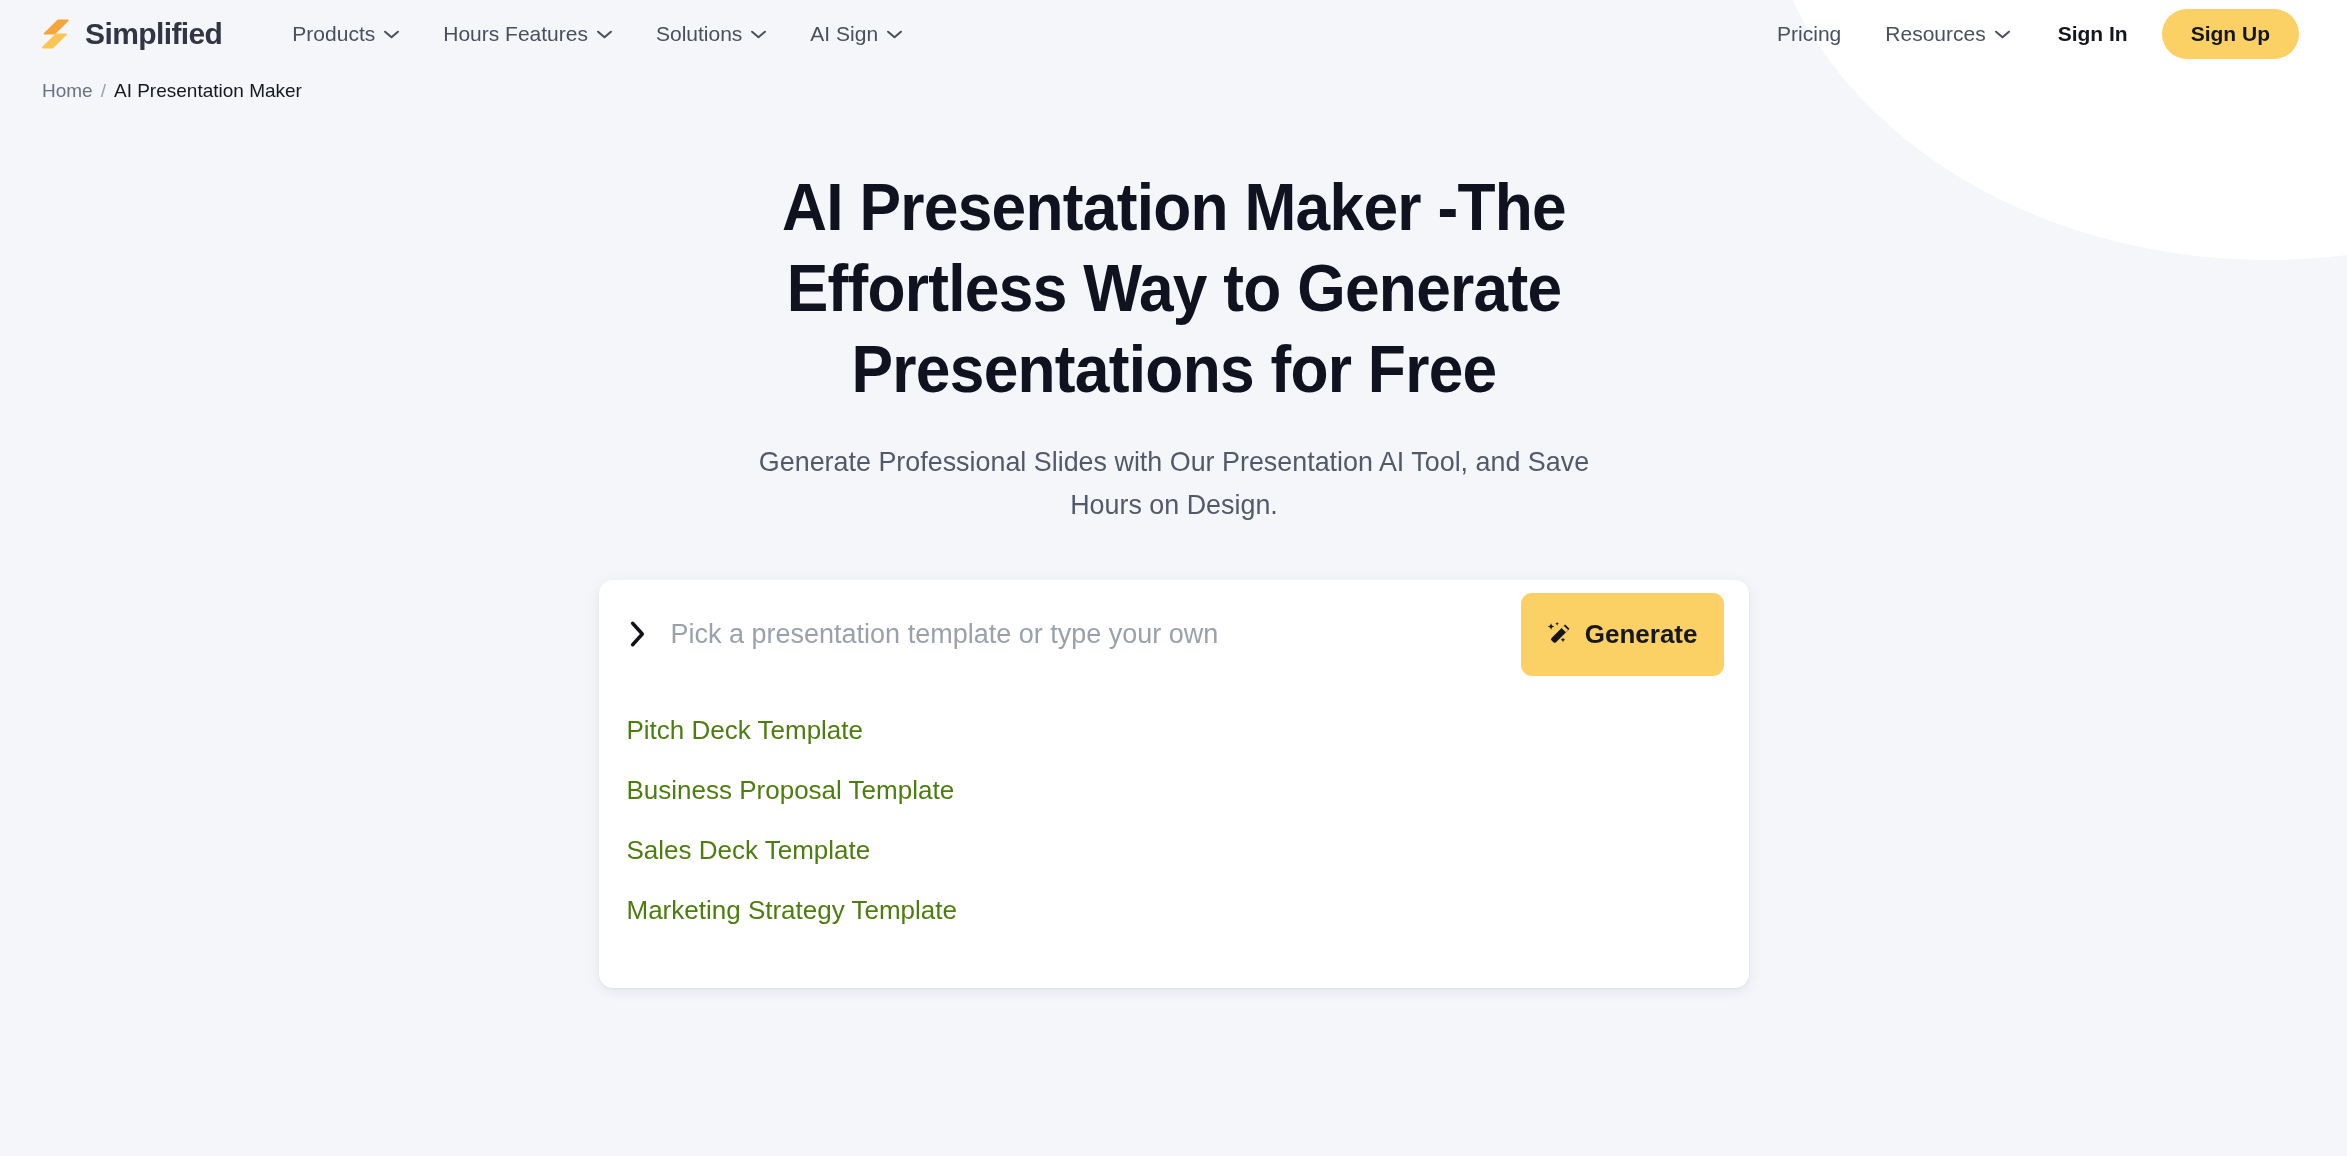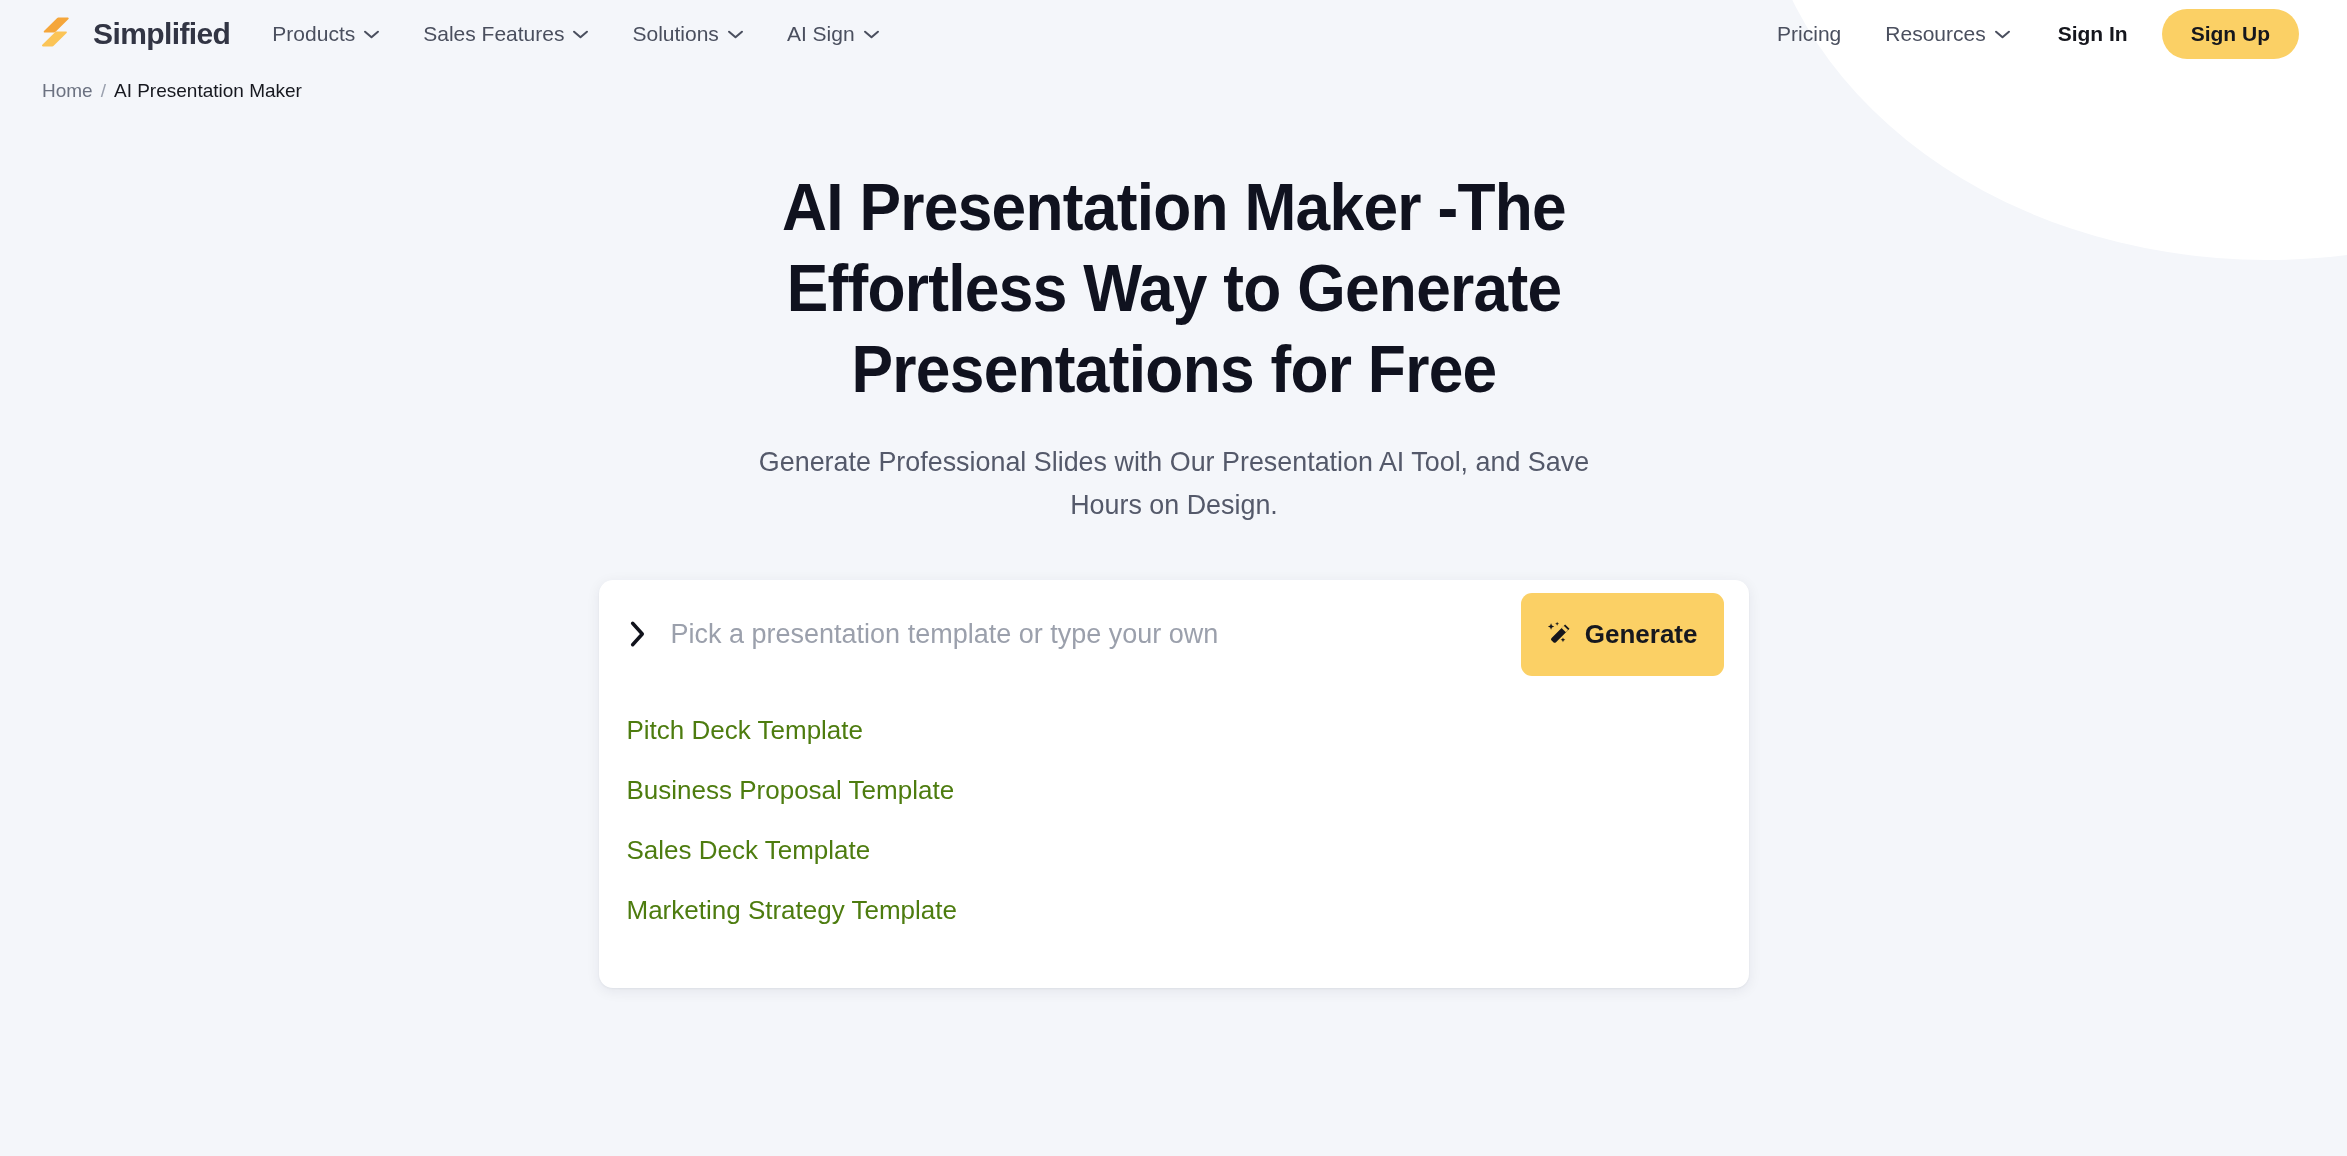--- a/index.html
+++ b/index.html
@@ -35,22 +35,23 @@
     position: relative;
     z-index: 5;
     height: 68px;
     display: flex;
     align-items: center;
     padding: 0 48px 0 42px;
   }
 
   .brand {
     display: flex;
-    gap: 24px;
-    margin-right: 20px;
+    align-items: center;
+    gap: 16px;
+    margin-right: 48px;
     text-decoration: none;
   }
   .brand-mark {
     width: 27px;
     height: 30px;
     display: block;
   }
   .brand-name {
     font-size: 30px;
     font-weight: 700;
@@ -241,21 +242,21 @@
   </a>
 
   <div class="nav-links">
     <div class="nav-item">
       <span>Products</span>
       <svg class="chev" viewBox="0 0 14 8">
           <path d="M1 1.4 L7 6.6 L13 1.4" fill="none" stroke="#4a4f5e" stroke-width="1.9" stroke-linecap="round" stroke-linejoin="round"></path>
         </svg>
     </div>
     <div class="nav-item">
-      <span>Sales Features</span>
+      <span>Hours Features</span>
       <svg class="chev" viewBox="0 0 14 8">
           <path d="M1 1.4 L7 6.6 L13 1.4" fill="none" stroke="#4a4f5e" stroke-width="1.9" stroke-linecap="round" stroke-linejoin="round"></path>
         </svg>
     </div>
     <div class="nav-item">
       <span>Solutions</span>
       <svg class="chev" viewBox="0 0 14 8">
           <path d="M1 1.4 L7 6.6 L13 1.4" fill="none" stroke="#4a4f5e" stroke-width="1.9" stroke-linecap="round" stroke-linejoin="round"></path>
         </svg>
     </div>

